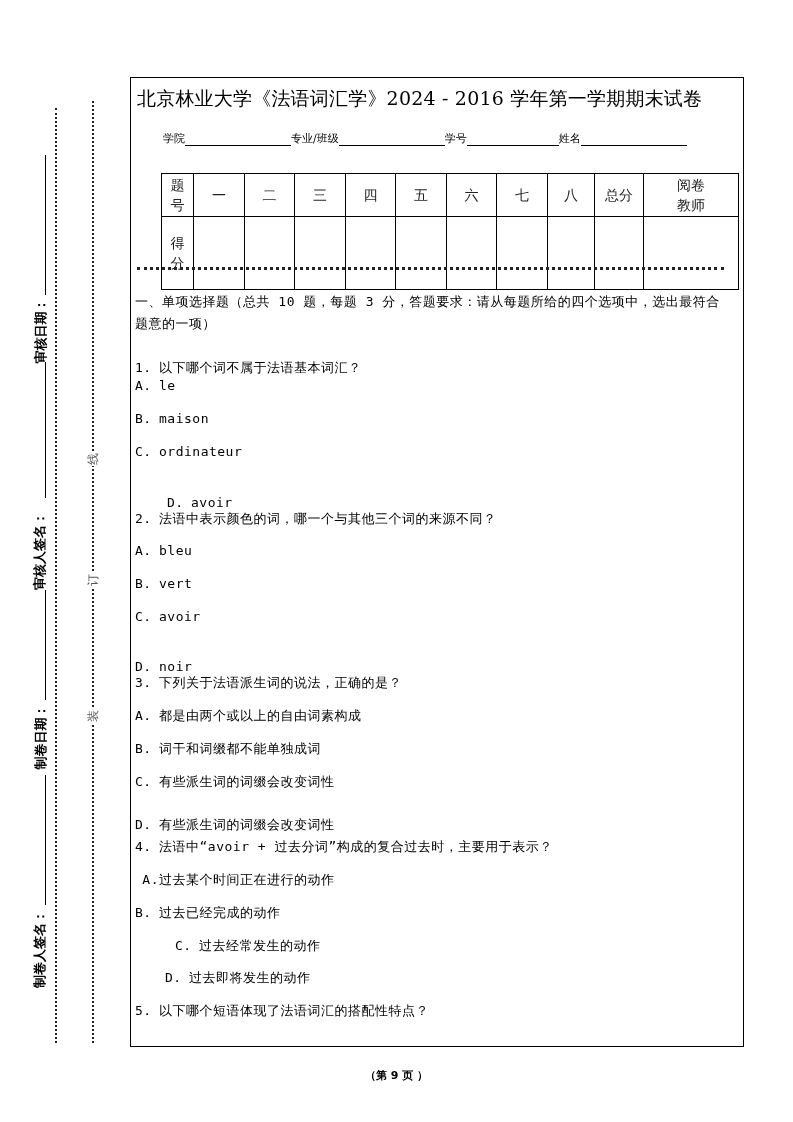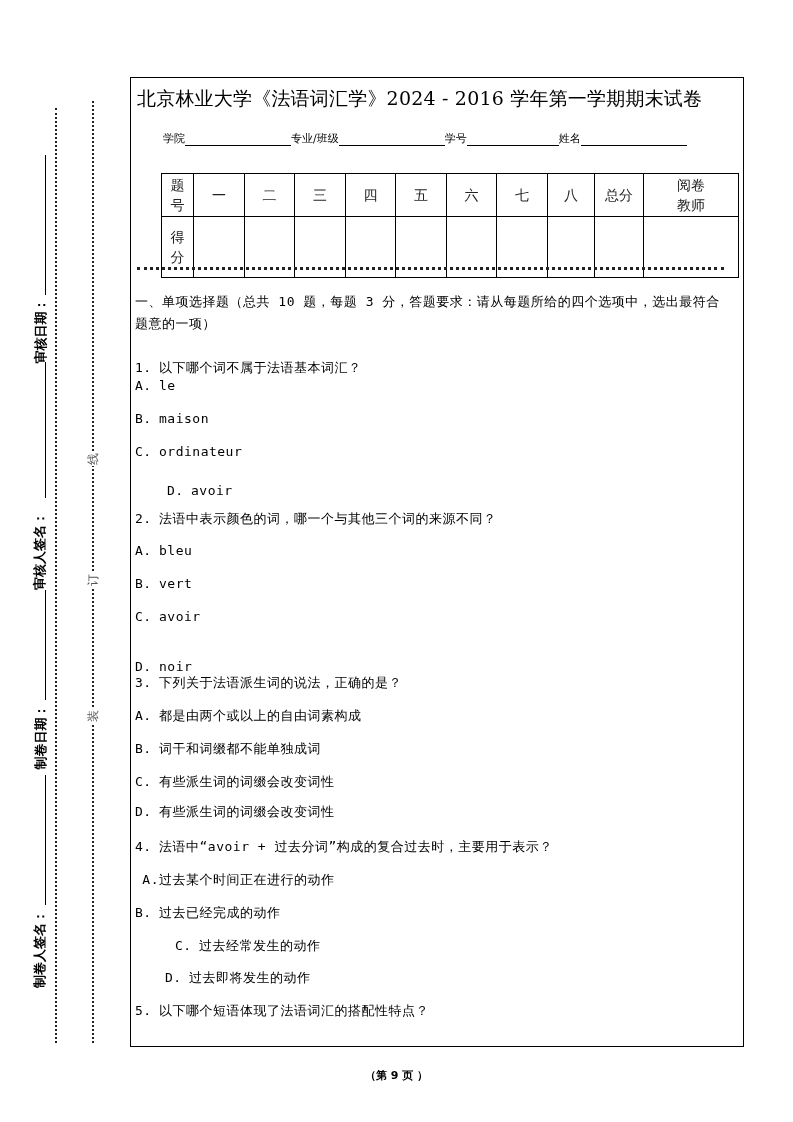--- a/index.html
+++ b/index.html
@@ -76,21 +76,21 @@
     <td style="width:50px;">三</td>
     <td style="width:49px;">四</td>
     <td style="width:50px;">五</td>
     <td style="width:49px;">六</td>
     <td style="width:50px;">七</td>
     <td style="width:46px;">八</td>
     <td style="width:48px;">总分</td>
     <td style="width:94px;"><span style="display:inline-block; width:28px; word-break:break-all;">阅卷教师</span></td>
   </tr>
   <tr style="height:42px;">
-    <td style="padding:10px 2px;"><span style="display:inline-block; width:14px; word-break:break-all;">得分</span></td>
+    <td style="padding:16px 2px;"><span style="display:inline-block; width:14px; word-break:break-all;">得分</span></td>
     <td></td>
     <td></td>
     <td></td>
     <td></td>
     <td></td>
     <td></td>
     <td></td>
     <td></td>
     <td></td>
     <td></td>
@@ -100,33 +100,33 @@
 
 <div class="dotsep"></div>
 
 <div class="content">
   <div class="p sec" style="top:0px;">一、单项选择题（总共 10 题，每题 3 分，答题要求：请从每题所给的四个选项中，选出最符合题意的一项）</div>
 
   <div class="p" style="top:54px;margin-top:14px;"><span class="lbl">1.</span><span>以下哪个词不属于法语基本词汇？</span></div>
   <div class="p" style="top:87px;"><span class="lbl">A.</span><span>le</span></div>
   <div class="p" style="top:120px;"><span class="lbl">B.</span><span>maison</span></div>
   <div class="p" style="top:153px;"><span class="lbl">C.</span><span>ordinateur</span></div>
-  <div class="p" style="top:192px;padding-left:32px;"><span class="lbl">D.</span><span>avoir</span></div>
+  <div class="p" style="top:204px;padding-left:32px;"><span class="lbl">D.</span><span>avoir</span></div>
 
   <div class="p" style="top:219px;"><span class="lbl">2.</span><span>法语中表示颜色的词，哪一个与其他三个词的来源不同？</span></div>
   <div class="p" style="top:252px;"><span class="lbl">A.</span><span>bleu</span></div>
   <div class="p" style="top:285px;"><span class="lbl">B.</span><span>vert</span></div>
   <div class="p" style="top:318px;"><span class="lbl">C.</span><span>avoir</span></div>
   <div class="p" style="top:368px;"><span class="lbl">D.</span><span>noir</span></div>
 
   <div class="p" style="top:383px;"><span class="lbl">3.</span><span>下列关于法语派生词的说法，正确的是？</span></div>
   <div class="p" style="top:416px;"><span class="lbl">A.</span><span>都是由两个或以上的自由词素构成</span></div>
   <div class="p" style="top:449px;"><span class="lbl">B.</span><span>词干和词缀都不能单独成词</span></div>
   <div class="p" style="top:482px;"><span class="lbl">C.</span><span>有些派生词的词缀会改变词性</span></div>
-  <div class="p" style="top:512px;"><span class="lbl">D.</span><span>有些派生词的词缀会改变词性</span></div>
+  <div class="p" style="top:525px;"><span class="lbl">D.</span><span>有些派生词的词缀会改变词性</span></div>
 
   <div class="p" style="top:547px;"><span class="lbl">4.</span><span>法语中“avoir + 过去分词”构成的复合过去时，主要用于表示？</span></div>
   <div class="p" style="top:580px;text-align:right;"><span class="lbl">A.</span><span>过去某个时间正在进行的动作</span></div>
   <div class="p" style="top:613px;"><span class="lbl">B.</span><span>过去已经完成的动作</span></div>
   <div class="p" style="top:646px;margin-left:40px;"><span class="lbl">C.</span><span>过去经常发生的动作</span></div>
   <div class="p" style="top:678px;margin-left:30px;"><span class="lbl">D.</span><span>过去即将发生的动作</span></div>
 
   <div class="p" style="top:711px;"><span class="lbl">5.</span><span>以下哪个短语体现了法语词汇的搭配性特点？</span></div>
 </div>
 

